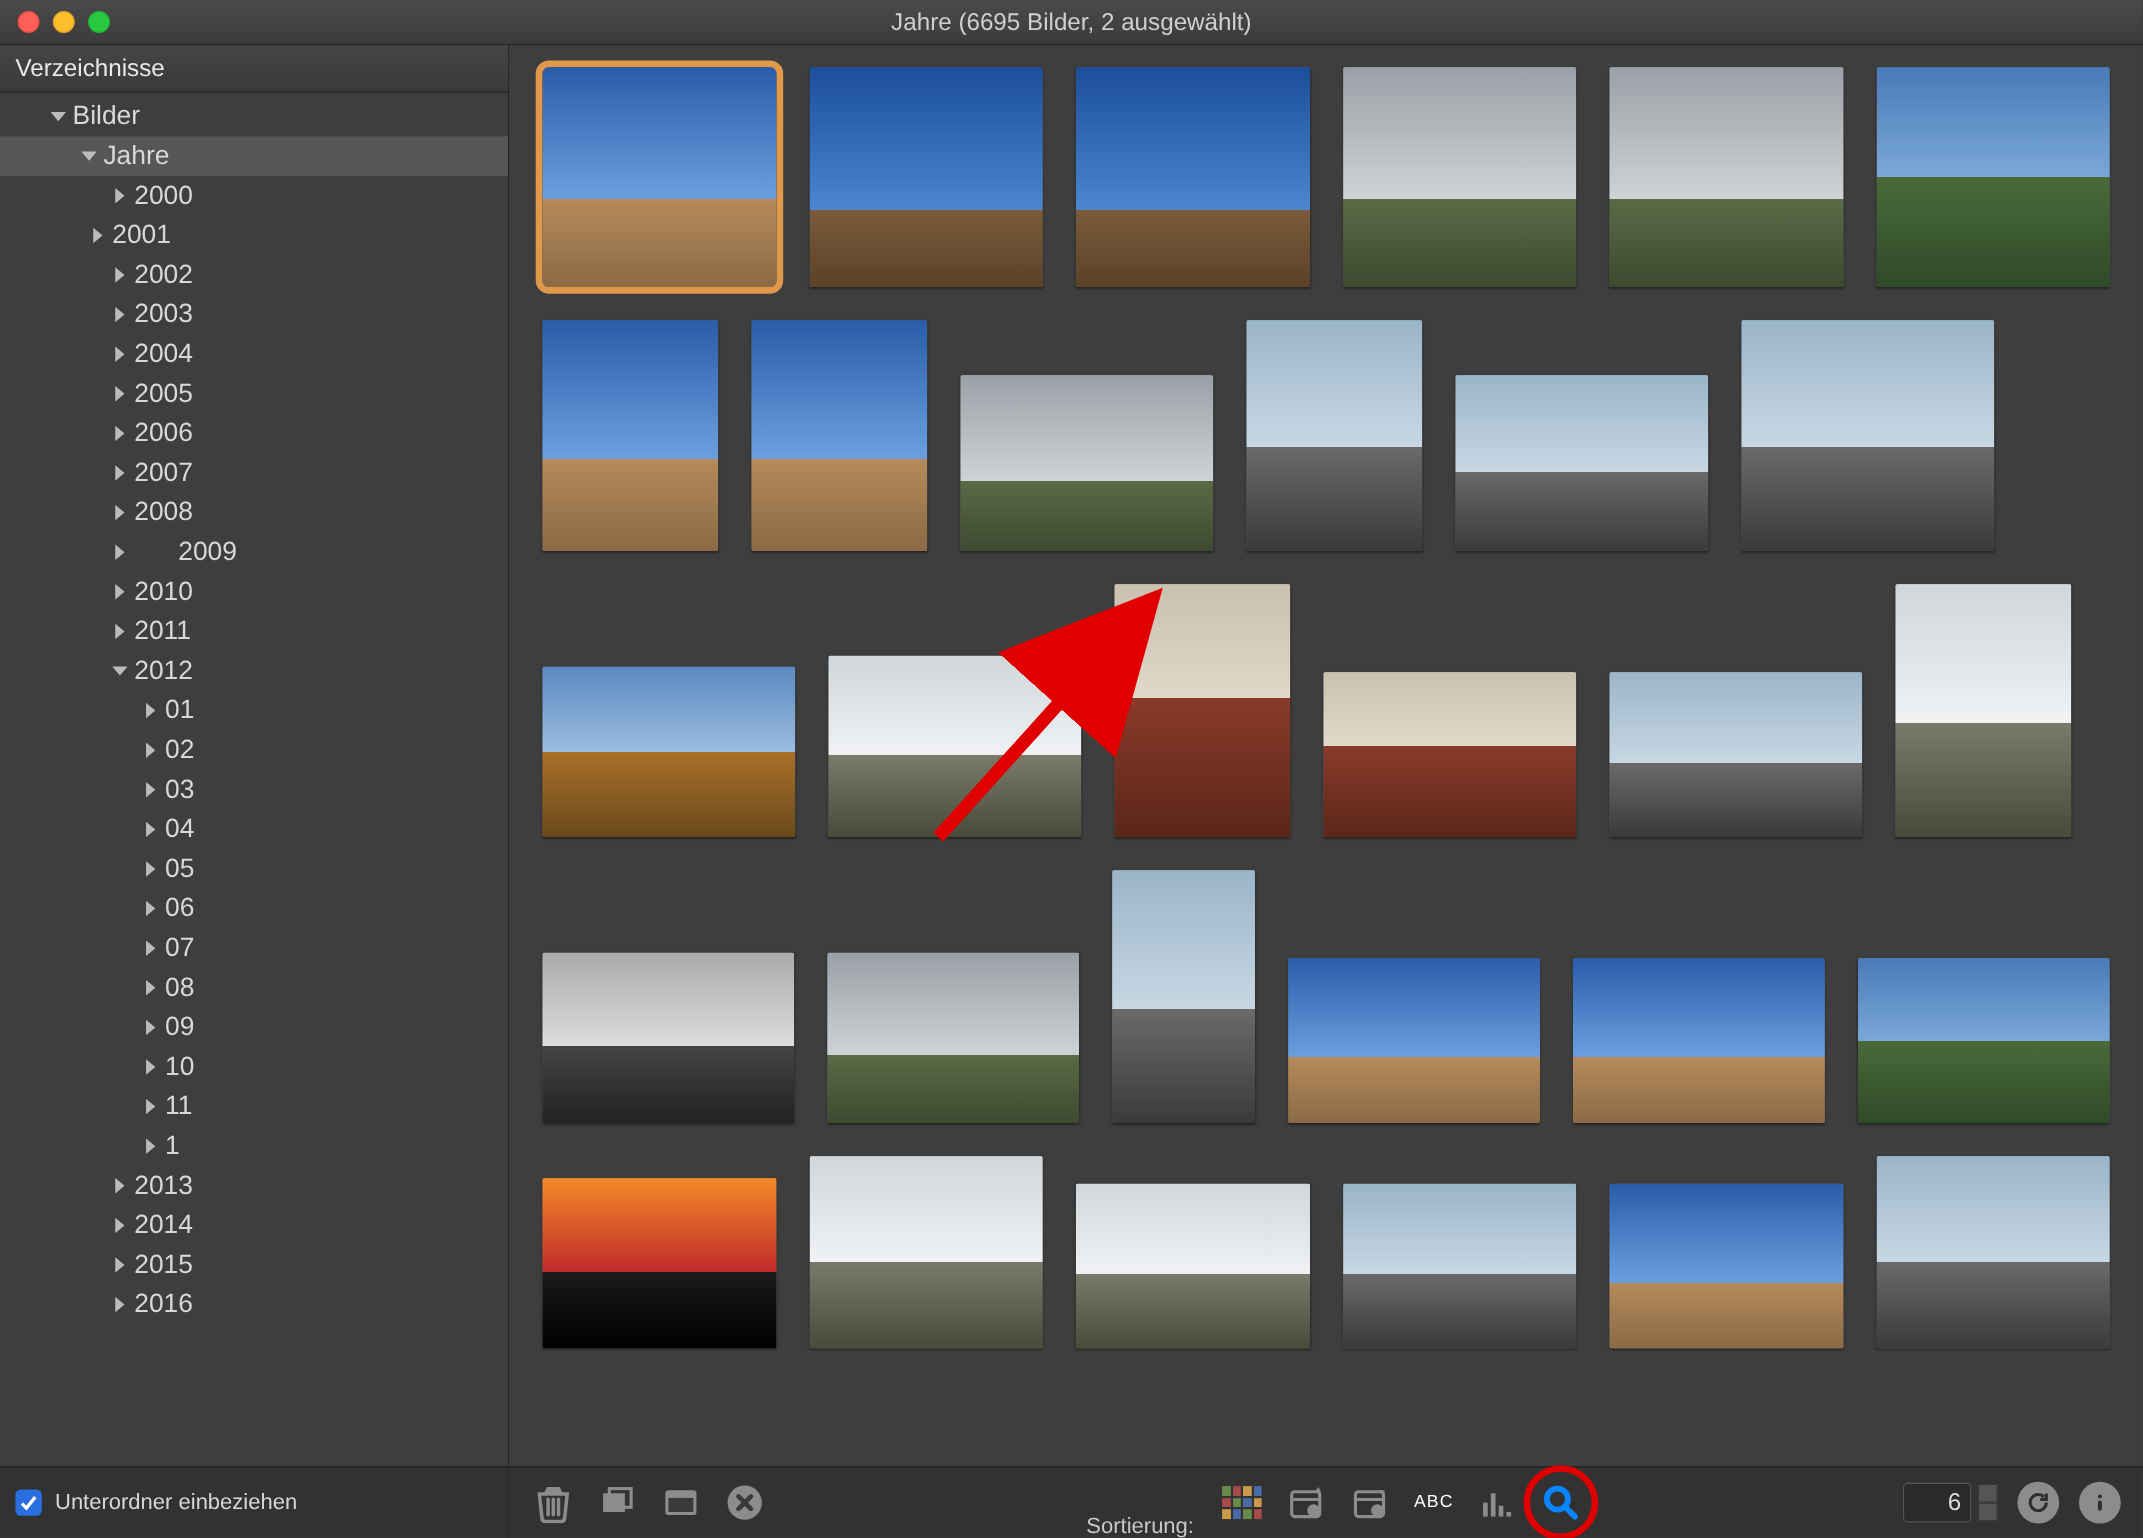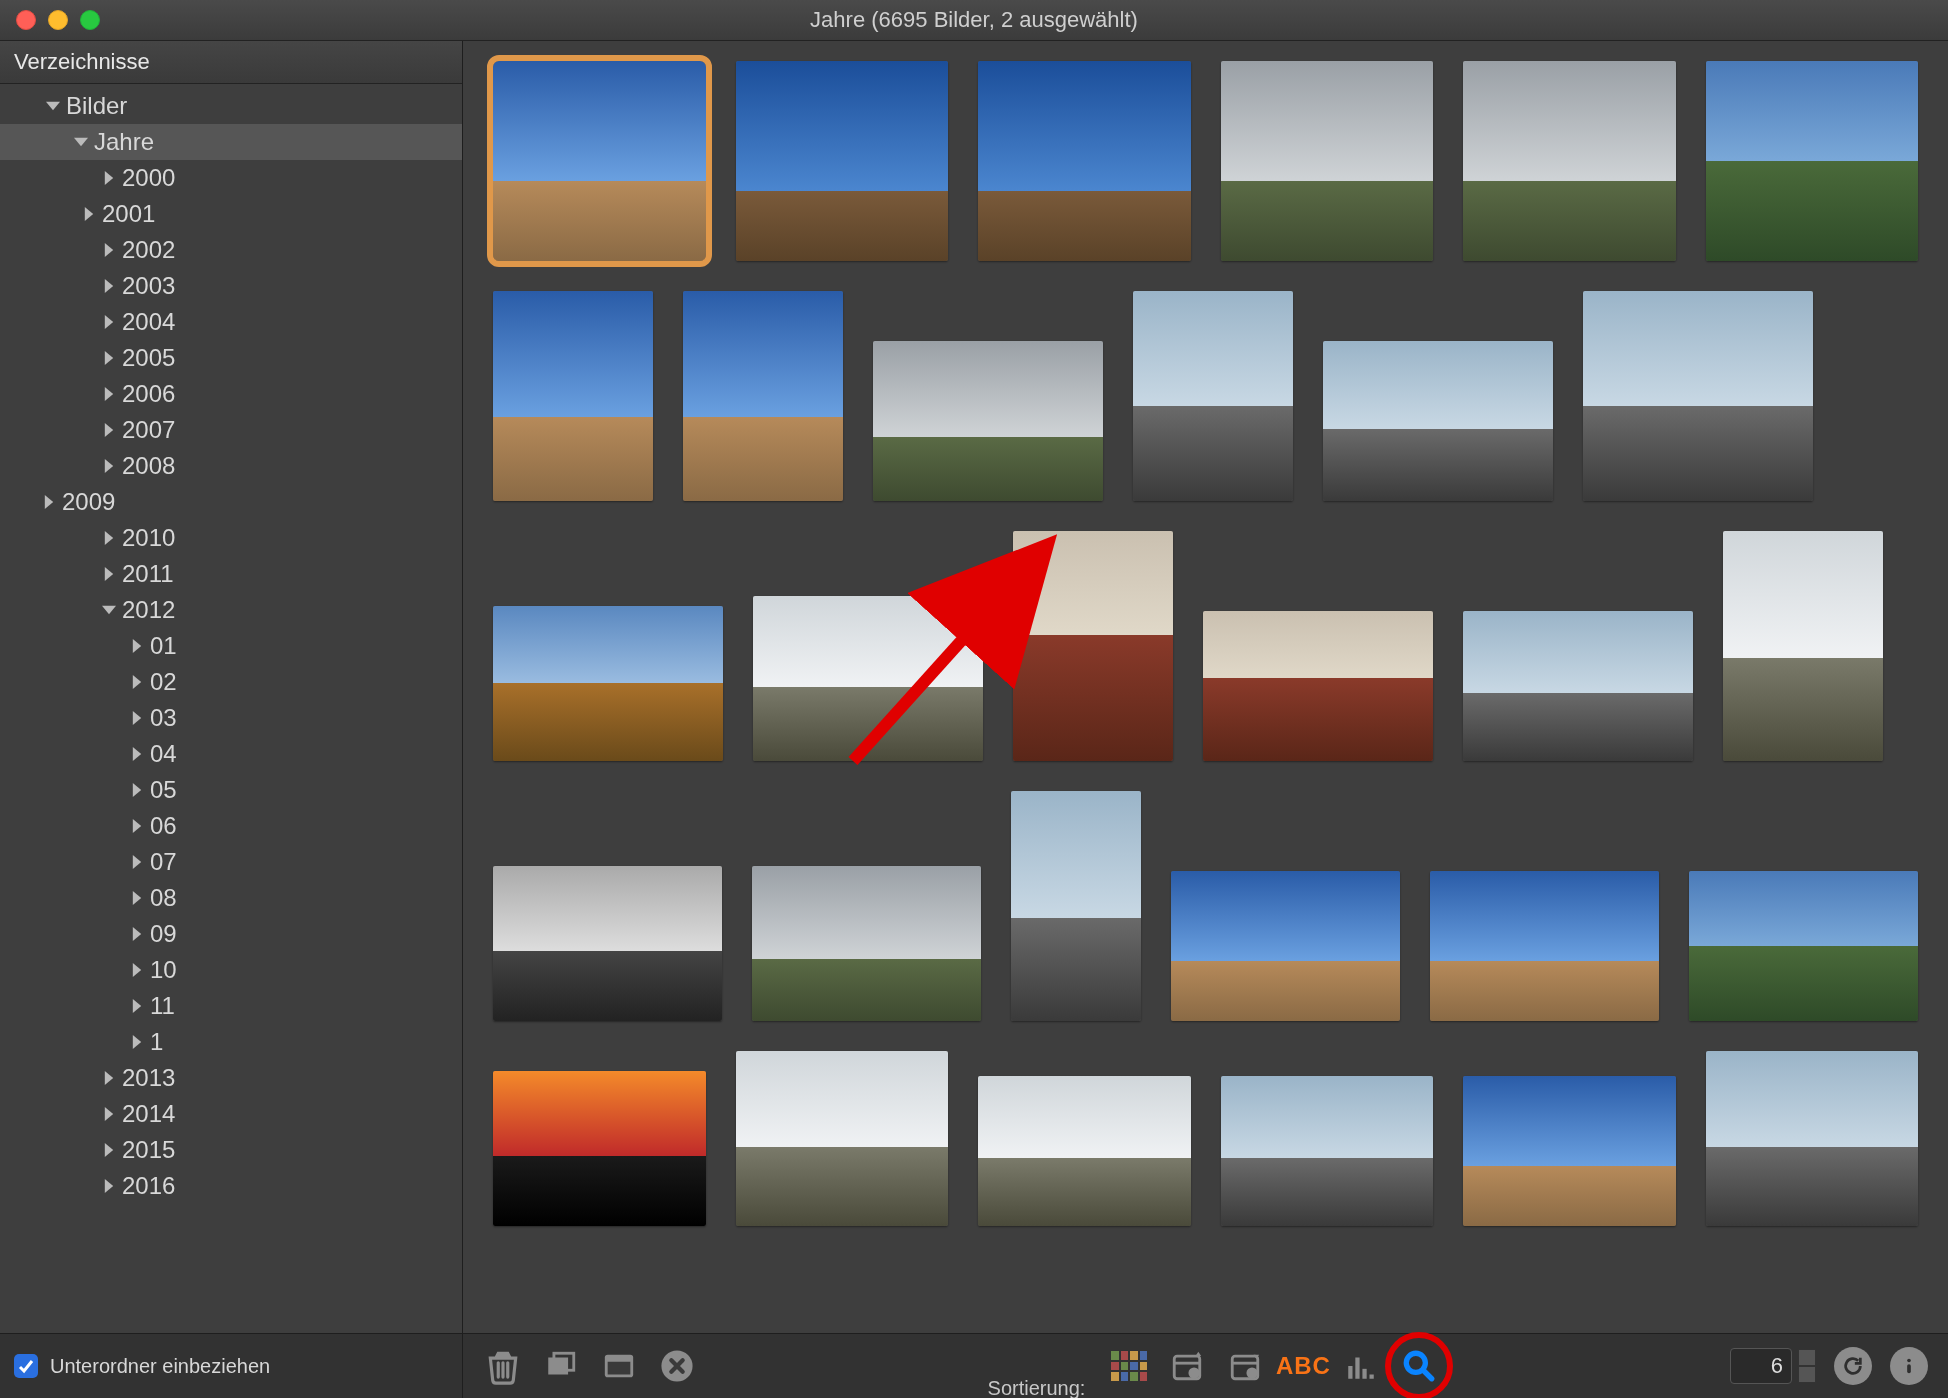--- a/index.html
+++ b/index.html
@@ -92,21 +92,21 @@
     height:64px;display:flex;align-items:center;gap:18px;
     padding:0 20px;background:var(--bg-toolbar);border-top:1px solid #1e1e1e;
   }
   .tb-btn{width:40px;height:40px;display:inline-flex;align-items:center;justify-content:center;color:#9a9a9a;}
   .tb-btn svg{width:34px;height:34px;fill:#8c8c8c;}
   .tb-btn.big svg{width:38px;height:38px;}
   .spacer{flex:1;}
   .sort-label{font-size:20px;color:#c8c8c8;margin-right:6px;margin-top:44px;}
   .sort-grid{width:36px;height:30px;display:grid;grid-template-columns:repeat(4,1fr);grid-template-rows:repeat(3,1fr);gap:2px;}
   .sort-grid span{display:block;width:100%;height:100%;}
-  .sort-abc{font-size:24px;font-weight:700;color:#f97316;letter-spacing:1px;}
+  .sort-abc{font-size:16px;font-weight:400;color:#ffffff;letter-spacing:1px;}
   .stepper-wrap{display:flex;align-items:center;gap:6px;margin-left:auto;}
   .stepper-value{
     width:44px;height:34px;background:#2a2a2a;border:1px solid #555;border-radius:4px;
     display:flex;align-items:center;justify-content:flex-end;padding:0 8px;font-size:22px;color:#ddd;
   }
   .stepper{display:flex;flex-direction:column;}
   .stepper button{width:18px;height:17px;background:#555;border:1px solid #333;padding:0;}
   .round-btn{width:38px;height:38px;border-radius:50%;background:#8c8c8c;display:inline-flex;align-items:center;justify-content:center;}
   .round-btn svg{width:22px;height:22px;fill:#2f2f2f;}
   .circle-highlight{
@@ -223,21 +223,21 @@
             <span>2007</span>
           </div>
           <div class="tree-row" style="padding-left: 100px;">
             <span class="disclosure">
               <svg viewBox="0 0 10 10">
                 <path d="M2 0l6 5-6 5z"></path>
               </svg>
             </span>
             <span>2008</span>
           </div>
-          <div class="tree-row" style="padding-left: 40px;">
+          <div class="tree-row" style="padding-left: 100px; gap: 40px;">
             <span class="disclosure">
               <svg viewBox="0 0 10 10">
                 <path d="M2 0l6 5-6 5z"></path>
               </svg>
             </span>
             <span>2009</span>
           </div>
           <div class="tree-row" style="padding-left: 100px;">
             <span class="disclosure">
               <svg viewBox="0 0 10 10">

